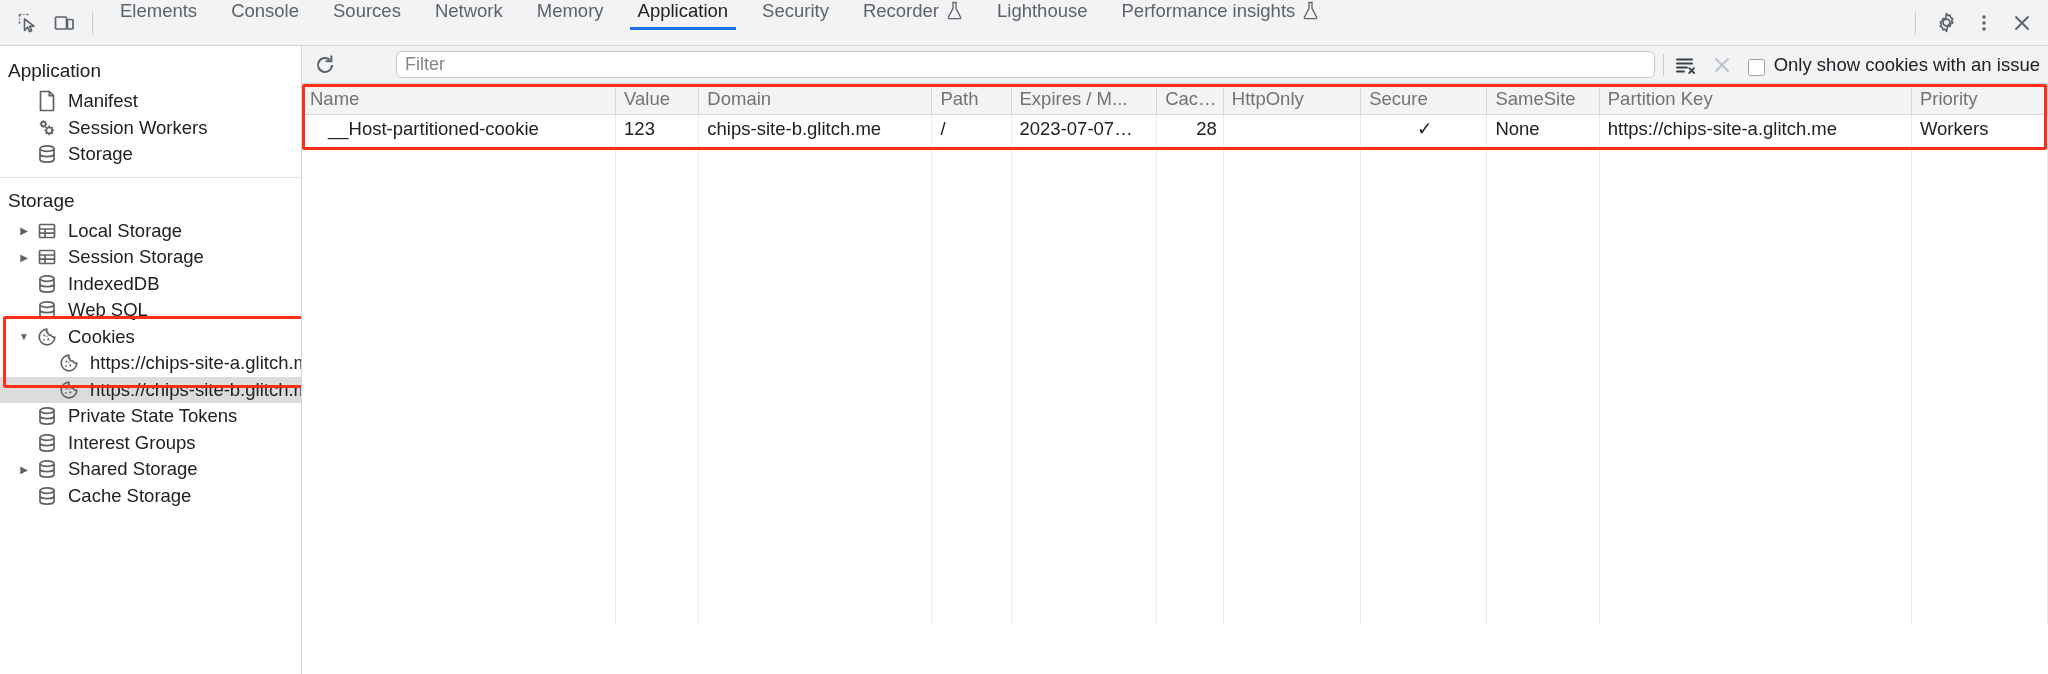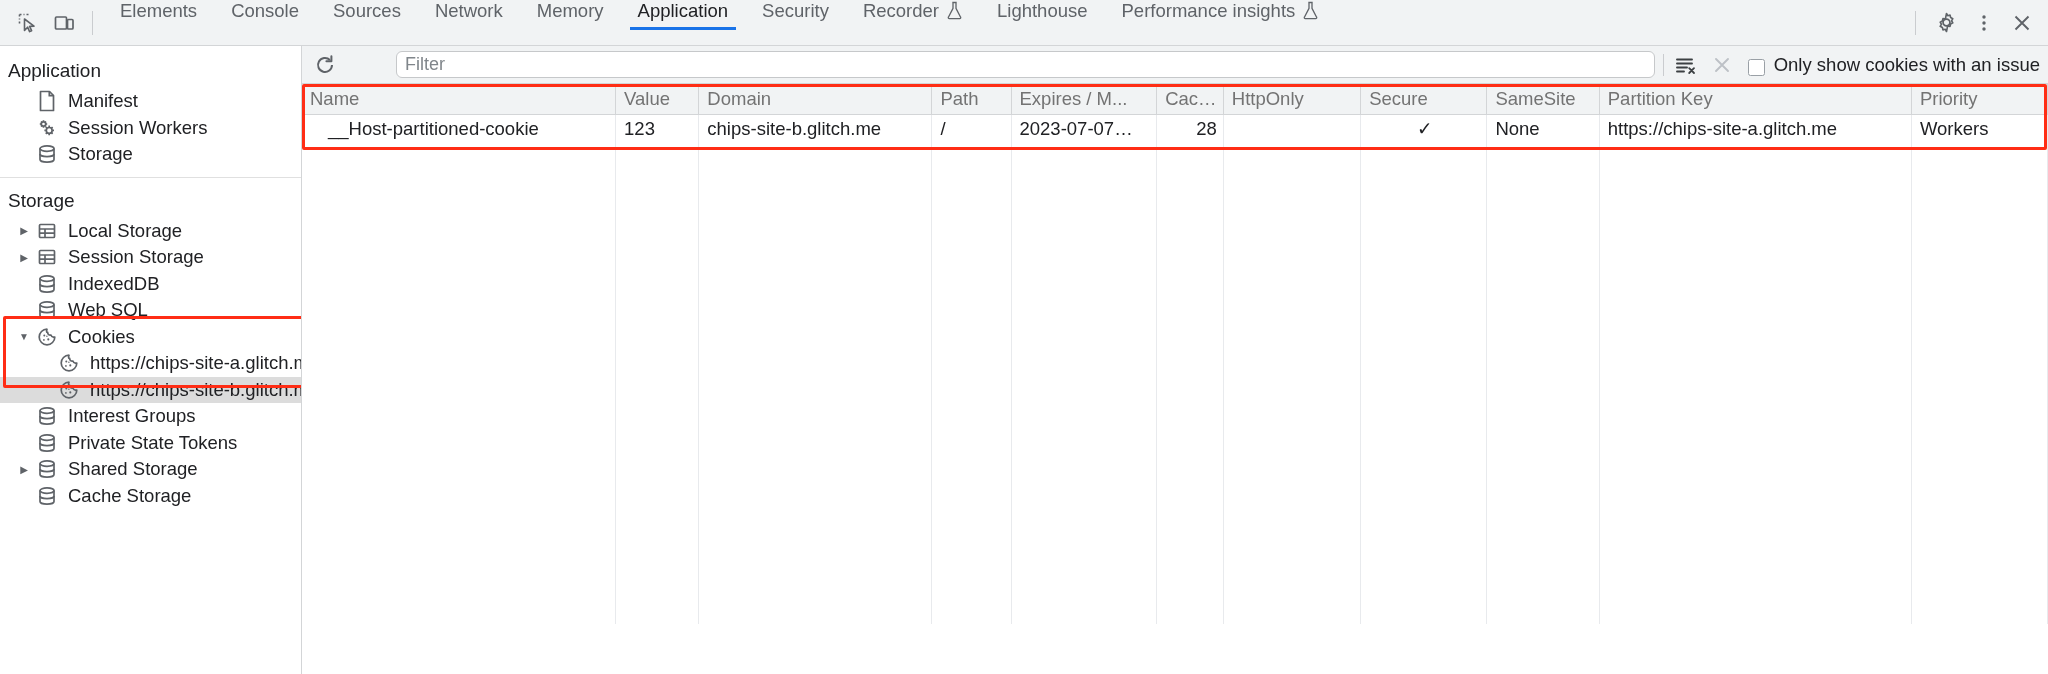--- a/index.html
+++ b/index.html
@@ -449,32 +449,32 @@
         </div>
         <div class="tree-row indent-1">
           <span class="twisty"></span>
           <span class="tree-icon">
             <svg width="20" height="20" viewBox="0 0 20 20">
         <ellipse cx="10" cy="4.6" rx="7" ry="2.7" stroke="#5f6368" stroke-width="1.7" fill="none"></ellipse>
         <path d="M3 4.6 v10.8 c0 1.5 3.1 2.7 7 2.7 s7-1.2 7-2.7 V4.6" stroke="#5f6368" stroke-width="1.7" fill="none"></path>
         <path d="M3 10 c0 1.5 3.1 2.7 7 2.7 s7-1.2 7-2.7" stroke="#5f6368" stroke-width="1.7" fill="none"></path>
       </svg>
           </span>
-          <span class="tree-label">Interest Groups</span>
+          <span class="tree-label">Private State Tokens</span>
         </div>
         <div class="tree-row indent-1">
           <span class="twisty"></span>
           <span class="tree-icon">
             <svg width="20" height="20" viewBox="0 0 20 20">
         <ellipse cx="10" cy="4.6" rx="7" ry="2.7" stroke="#5f6368" stroke-width="1.7" fill="none"></ellipse>
         <path d="M3 4.6 v10.8 c0 1.5 3.1 2.7 7 2.7 s7-1.2 7-2.7 V4.6" stroke="#5f6368" stroke-width="1.7" fill="none"></path>
         <path d="M3 10 c0 1.5 3.1 2.7 7 2.7 s7-1.2 7-2.7" stroke="#5f6368" stroke-width="1.7" fill="none"></path>
       </svg>
           </span>
-          <span class="tree-label">Private State Tokens</span>
+          <span class="tree-label">Interest Groups</span>
         </div>
         <div class="tree-row indent-1">
           <span class="twisty">▶</span>
           <span class="tree-icon">
             <svg width="20" height="20" viewBox="0 0 20 20">
         <ellipse cx="10" cy="4.6" rx="7" ry="2.7" stroke="#5f6368" stroke-width="1.7" fill="none"></ellipse>
         <path d="M3 4.6 v10.8 c0 1.5 3.1 2.7 7 2.7 s7-1.2 7-2.7 V4.6" stroke="#5f6368" stroke-width="1.7" fill="none"></path>
         <path d="M3 10 c0 1.5 3.1 2.7 7 2.7 s7-1.2 7-2.7" stroke="#5f6368" stroke-width="1.7" fill="none"></path>
       </svg>
           </span>

